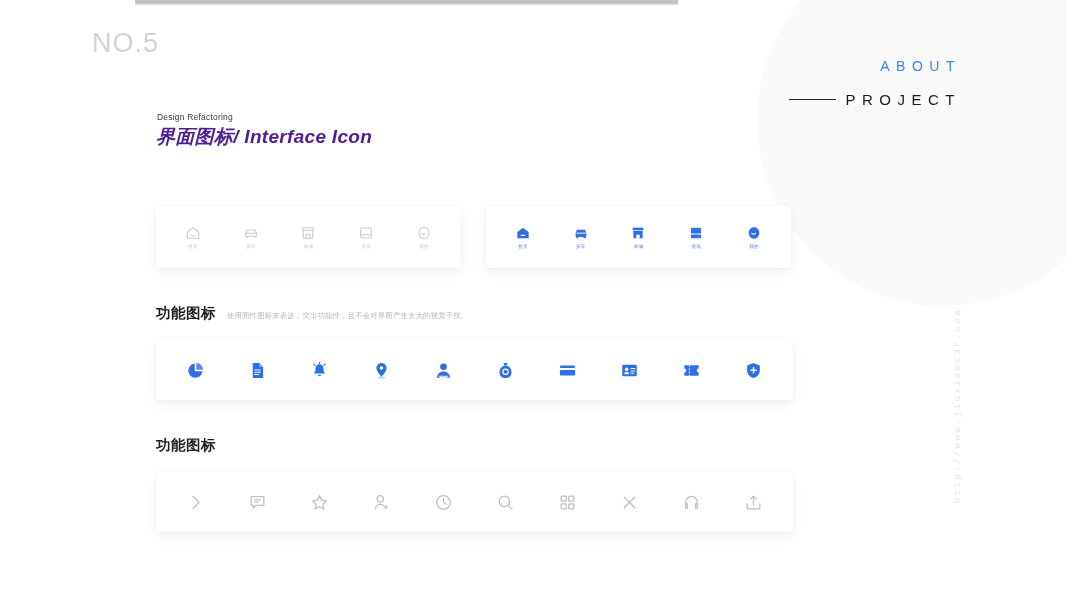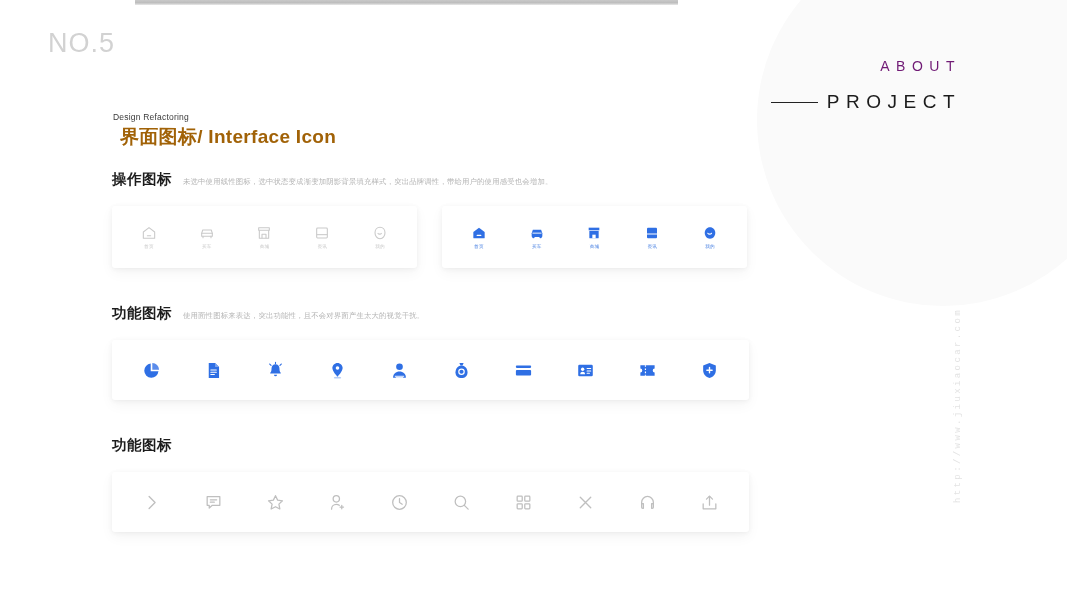--- a/index.html
+++ b/index.html
@@ -21,67 +21,67 @@
     z-index:0;
   }
   .top-bar{
     position:absolute;
     left:135px;top:0px;
     width:543px;height:5px;
     background:linear-gradient(to bottom,#c9c9c9 0%,#bdbdbd 55%,#e9e9e9 100%);
     z-index:1;
   }
 
-  .stage{position:absolute;inset:0;z-index:2;}
+  .stage{position:absolute;inset:0;z-index:2;margin-left:44px;}
 
   
   .page-no{
     position:absolute;left:48px;top:28px;
     font-size:27px;letter-spacing:1px;
     color:#d2d2d2;font-weight:400;
   }
 
   
   .about{
     position:absolute;right:106px;top:56px;
     text-align:right;
   }
   .about .line1{
-    font-size:14px;letter-spacing:6.5px;color:#701a75;
+    font-size:14px;letter-spacing:6.5px;color:#3b82f6;
     font-weight:400;line-height:20px;
   }
   .about .line2row{
     display:flex;align-items:center;justify-content:flex-end;
     gap:9px;margin-top:15px;
   }
   .about .rule{
     display:block;width:47px;height:1px;background:#222;
   }
   .about .line2{
-    font-size:19px;letter-spacing:6.5px;color:#1b1b1b;font-weight:400;
+    font-size:15px;letter-spacing:6.5px;color:#1b1b1b;font-weight:400;
   }
 
   
   .vurl{
     position:absolute;right:104px;top:308px;
     writing-mode:vertical-rl;
     transform:rotate(180deg);
     font-size:9px;letter-spacing:2.4px;
     color:#e3e3e3;font-family:"Liberation Mono","DejaVu Sans Mono",monospace;
     white-space:nowrap;
   }
 
   
   .eyebrow{
     position:absolute;left:113px;top:112px;
     font-size:8.5px;color:#3a3a3a;letter-spacing:.2px;
   }
   .title{
-    position:absolute;left:120px;top:124px;
-    font-size:19px;font-weight:bold;color:#a16207;letter-spacing:.3px;
+    position:absolute;left:112px;top:124px;
+    font-size:19px;font-weight:bold;color:#4c1d95;letter-spacing:.3px;font-style:italic;
   }
 
   
   .sec{position:absolute;display:flex;align-items:baseline;gap:11px;}
   .sec .sec-title{
     font-size:14.5px;font-weight:bold;color:#1d1d1d;letter-spacing:.5px;
     white-space:nowrap;
   }
   .sec .sec-desc{
     font-size:7.4px;color:#b4b4b4;letter-spacing:.15px;white-space:nowrap;
@@ -141,24 +141,20 @@
       <span class="rule"></span>
       <span class="line2">PROJECT</span>
     </div>
   </div>
 
   <div class="vurl">http://www.jiuxiaocar.com</div>
 
   <div class="eyebrow">Design Refactoring</div>
   <div class="title">界面图标/ Interface Icon</div>
 
-  <div class="sec" id="sec1">
-    <span class="sec-title">操作图标</span>
-    <span class="sec-desc">未选中使用线性图标，选中状态变成渐变加阴影背景填充样式，突出品牌调性，带给用户的使用感受也会增加。</span>
-  </div>
   <div class="sec" id="sec2">
     <span class="sec-title">功能图标</span>
     <span class="sec-desc">使用面性图标来表达，突出功能性，且不会对界面产生太大的视觉干扰。</span>
   </div>
   <div class="sec" id="sec3">
     <span class="sec-title">功能图标</span>
   </div>
 
   <div class="card" id="card-nav-default">
     <div class="icon-row">

